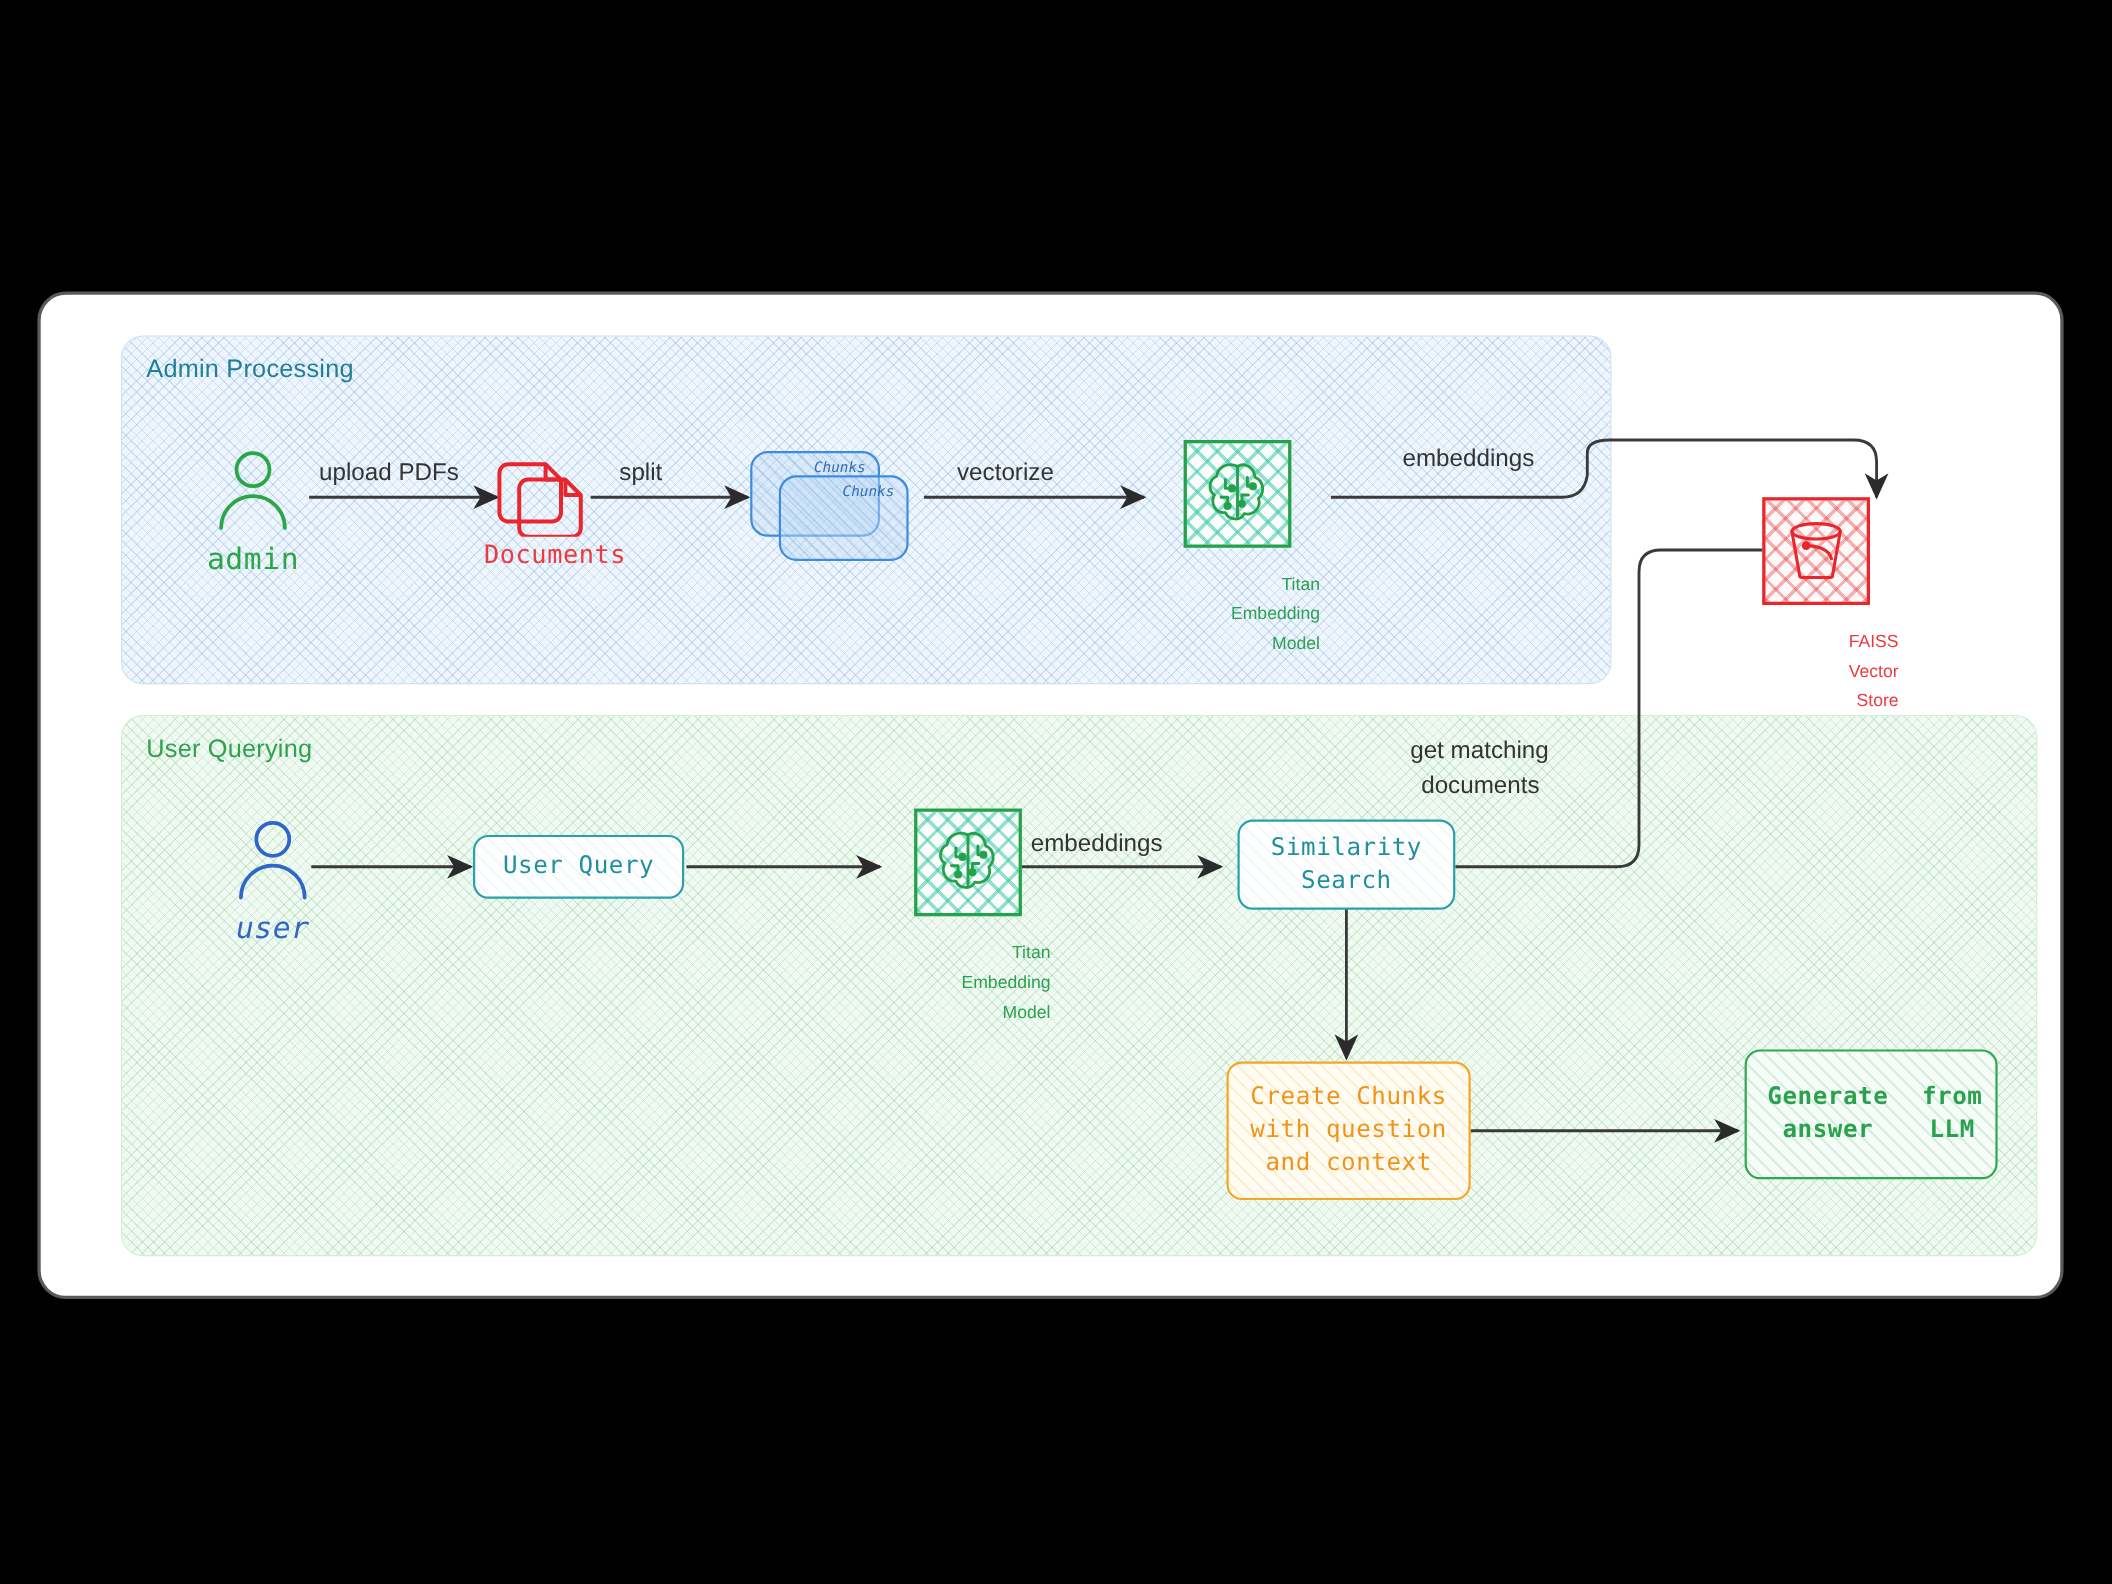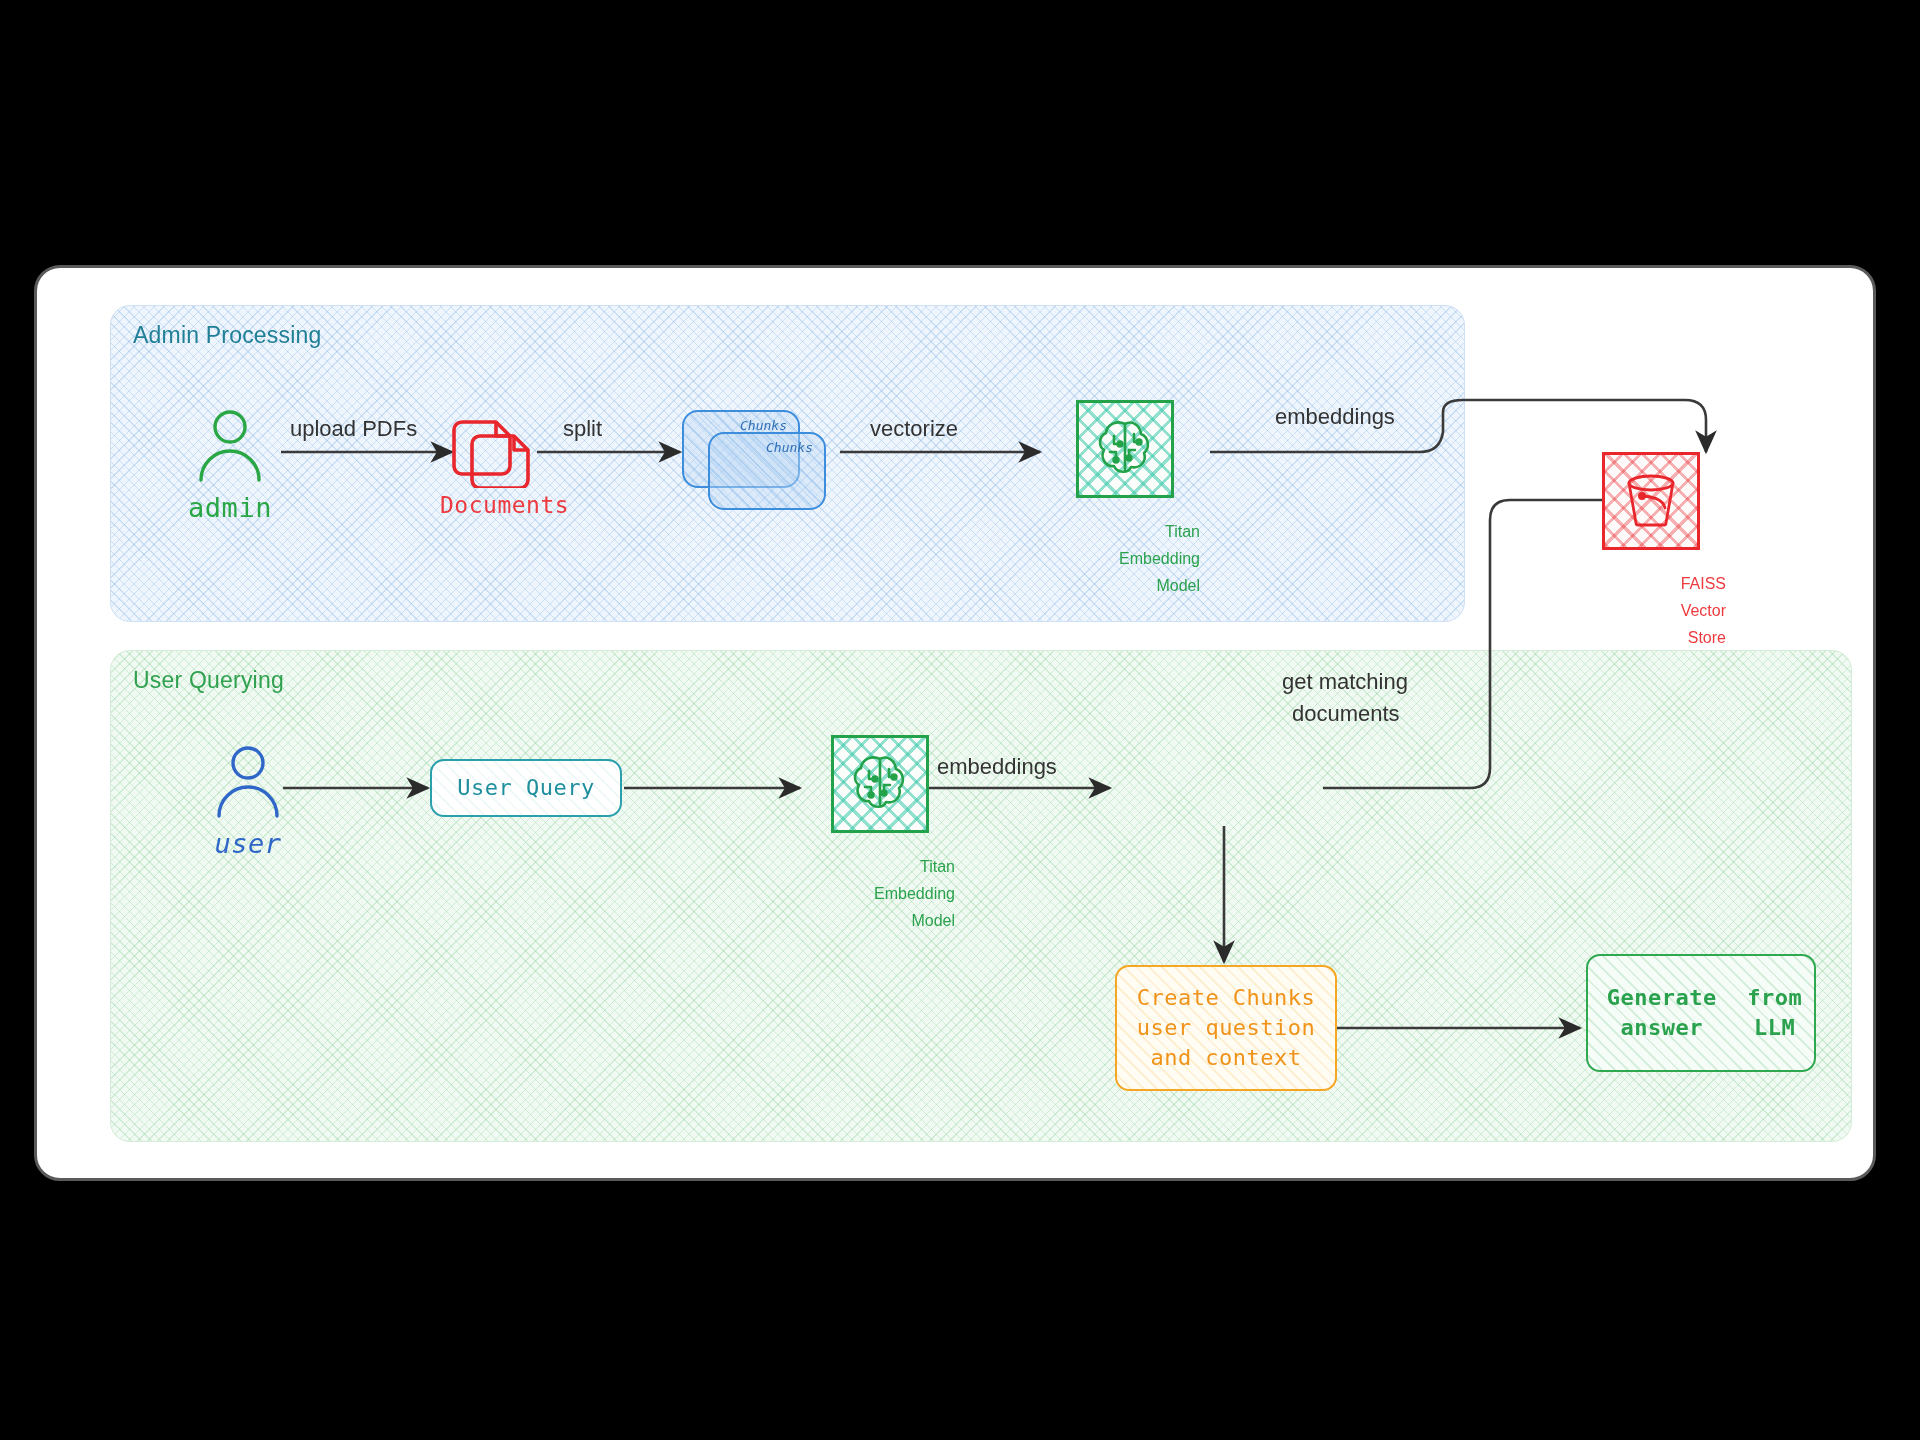--- a/index.html
+++ b/index.html
@@ -270,24 +270,28 @@
         </g>
       </svg>
     </div>
     <div class="tile-caption cap-green">
       <div>Titan</div>
       <div>Embedding</div>
       <div>Model</div>
     </div>
   </div>
 
+  <div class="box box-teal hatch mono" style="left:1125px;top:745px;width:198px;height:82px;flex-direction:column;">
+    <span>Similarity</span>
+    <span>Search</span>
+  </div>
 
   <div class="box box-orange mono" style="left:1115px;top:965px;width:222px;height:126px;flex-direction:column;">
     <span>Create Chunks</span>
-    <span>user question</span>
+    <span>with question</span>
     <span>and context</span>
   </div>
 
   <div class="box box-green mono" style="left:1586px;top:954px;width:230px;height:118px;flex-direction:row;font-weight:bold;">
     <span>Generate answer</span>
     <span>from LLM</span>
   </div>
 
 </div>
 

